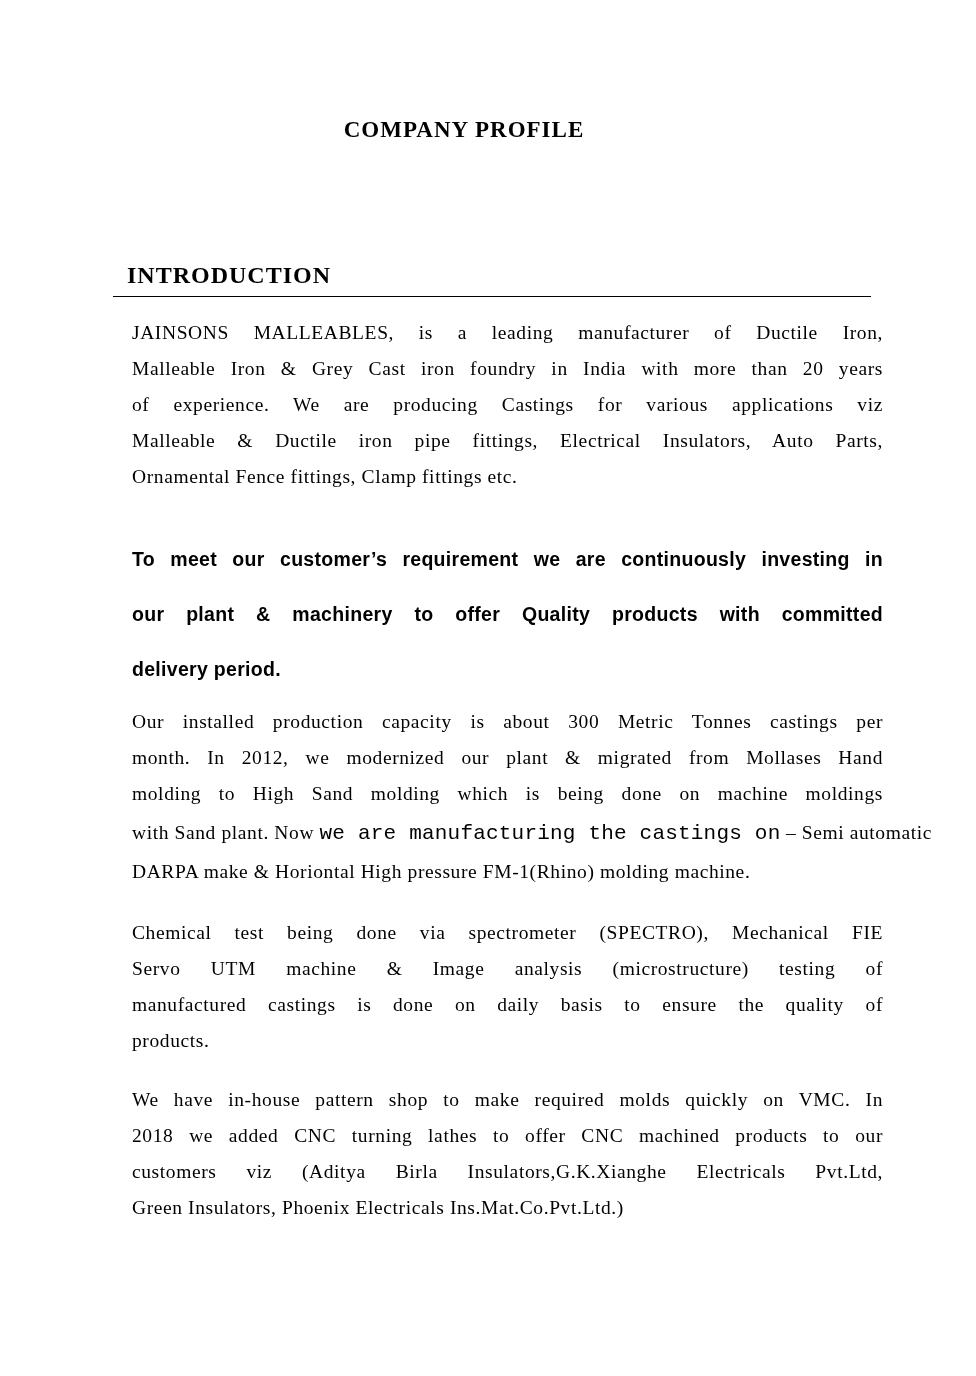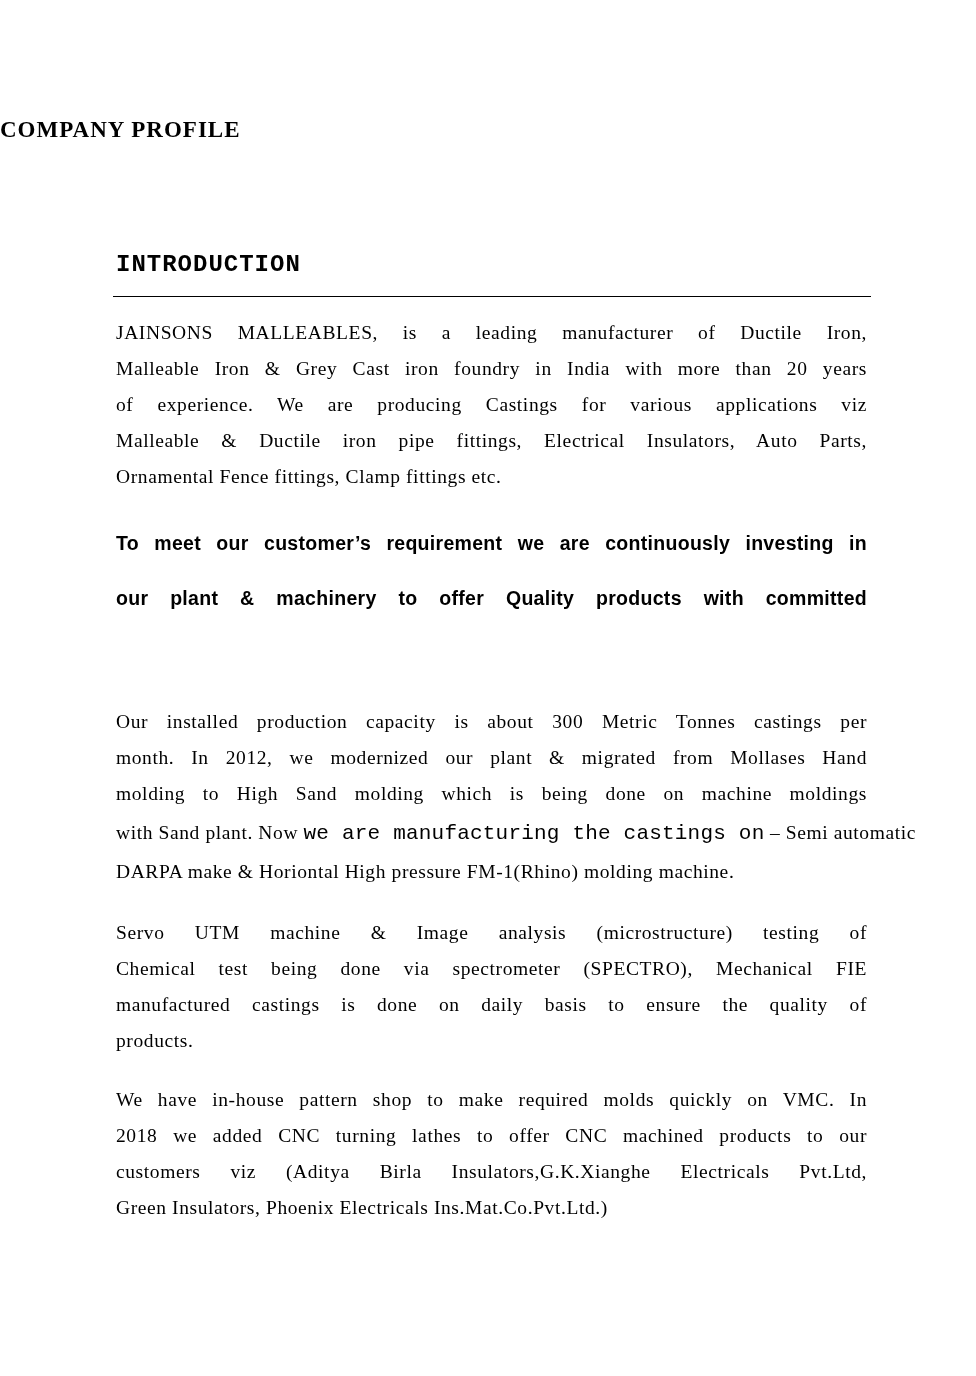--- a/index.html
+++ b/index.html
@@ -13,50 +13,50 @@
       position: relative;
       overflow: hidden;
       color: #000000;
       font-family: "Liberation Serif", serif;
     }
     .page-title {
       position: absolute;
       top: 117px;
       left: 0;
       width: 928px;
-      text-align: left;
+      text-align: center;
       font-family: "Liberation Serif", serif;
       font-weight: bold;
       font-size: 23px;
       letter-spacing: 1px;
       margin: 0;
     }
     .section-heading {
       position: absolute;
       top: 251px;
       left: 116px;
-      font-family: Liberation Mono, monospace;
+      font-family: Liberation Serif, serif;
       font-weight: bold;
       font-size: 24px;
       letter-spacing: 1px;
-      margin: 0;
+      margin: 11px;
     }
     .section-rule {
       position: absolute;
       top: 296px;
       left: 113px;
       width: 758px;
       height: 0;
       border: none;
       border-top: 1.5px solid #000000;
       margin: 0;
     }
     .para {
       position: absolute;
-      left: 116px;
+      left: 132px;
       width: 751px;
       margin: 0;
       font-family: "Liberation Serif", serif;
       font-size: 19.5px;
       letter-spacing: 0.6px;
     }
     .line {
       display: block;
       text-align: justify;
       text-align-last: justify;
@@ -64,21 +64,21 @@
       height: 36px;
       line-height: 36px;
     }
     .line.last {
       text-align-last: left;
     }
     .para-sans {
       position: absolute;
       left: 116px;
       width: 751px;
-      margin: 0;
+      margin: 16px;
       font-family: "Liberation Sans", sans-serif;
       font-weight: bold;
       font-size: 19.5px;
       letter-spacing: 0.3px;
     }
     .para-sans .line {
       height: 55px;
       line-height: 55px;
     }
     .small-sans {
@@ -106,33 +106,34 @@
   <span class="line">JAINSONS MALLEABLES, is a leading manufacturer of Ductile Iron,</span>
   <span class="line">Malleable Iron &amp; Grey Cast iron foundry in India with more than 20 years</span>
   <span class="line">of experience. We are producing Castings for various applications viz</span>
   <span class="line">Malleable &amp; Ductile iron pipe fittings, Electrical Insulators, Auto Parts,</span>
   <span class="line last">Ornamental Fence fittings, Clamp fittings etc.</span>
 </p>
 
 <p class="para-sans p2">
   <span class="line">To meet our customer’s requirement we are continuously investing in</span>
   <span class="line">our plant &amp; machinery to offer Quality products with committed</span>
+  <span class="line last">delivery period.</span>
 </p>
 
 <p class="para p3">
   <span class="line">Our installed production capacity is about 300 Metric Tonnes castings per</span>
   <span class="line">month. In 2012, we modernized our plant &amp; migrated from Mollases Hand</span>
   <span class="line">molding to High Sand molding which is being done on machine moldings</span>
   <span class="line tall"><span>with Sand plant.  Now </span><span class="small-sans">we are manufacturing the castings on</span><span> – Semi automatic</span></span>
   <span class="line last">DARPA make &amp; Horiontal High pressure FM-1(Rhino) molding machine.</span>
 </p>
 
 <p class="para p4">
+  <span class="line">Chemical test being done via spectrometer (SPECTRO), Mechanical FIE</span>
   <span class="line">Servo UTM machine &amp; Image analysis (microstructure) testing of</span>
-  <span class="line">Chemical test being done via spectrometer (SPECTRO), Mechanical FIE</span>
   <span class="line">manufactured castings is done on daily basis to ensure the quality of</span>
   <span class="line last">products.</span>
 </p>
 
 <p class="para p5">
   <span class="line">We have in-house pattern shop to make required molds quickly on VMC. In</span>
   <span class="line">2018 we added CNC turning lathes to offer CNC machined products to our</span>
   <span class="line">customers viz (Aditya Birla Insulators,G.K.Xianghe Electricals Pvt.Ltd,</span>
   <span class="line last">Green Insulators, Phoenix Electricals Ins.Mat.Co.Pvt.Ltd.)</span>
 </p>

